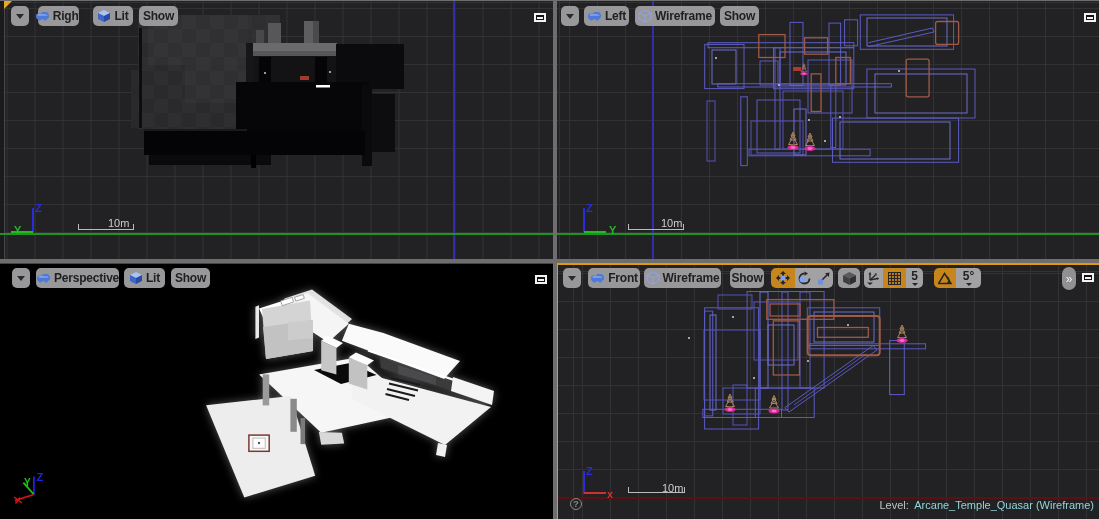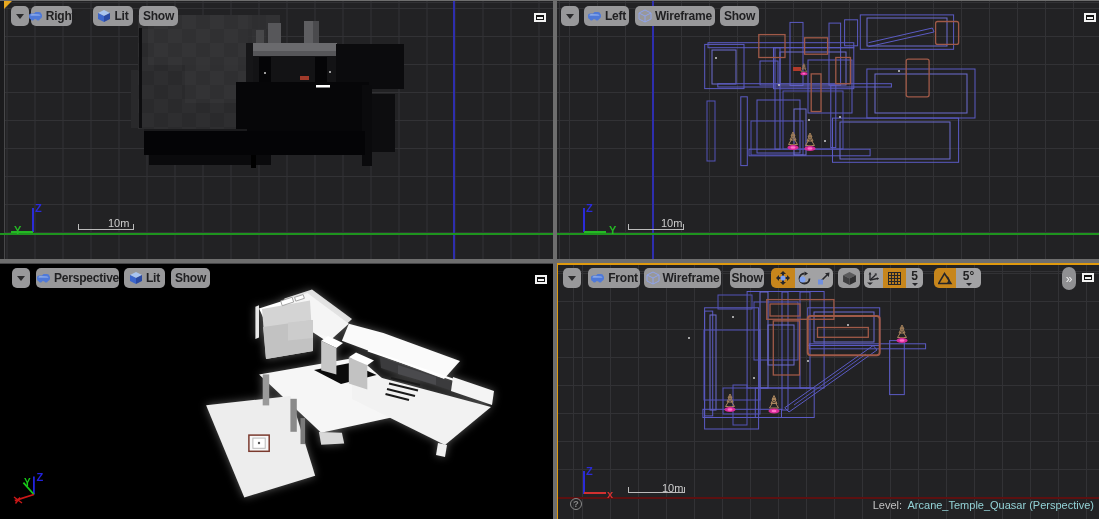--- a/index.html
+++ b/index.html
@@ -108,21 +108,21 @@
 
     <div style="position:absolute;left:32px;top:207px;width:2px;height:24px;background:#2b2bd8"></div>
     <div style="position:absolute;left:11px;top:229.5px;width:22px;height:2px;background:#25b825"></div>
     <div class="axlbl" style="left:35px;top:202px;color:#2b2bd8">Z</div>
     <div class="axlbl" style="left:14px;top:224px;color:#25b825">Y</div>
 
     <div class="sbar" style="left:78px;top:223px;width:56px;height:6px"></div>
     <div class="sbtxt" style="left:108px;top:216px;">10m</div>
 
     <div class="dd" style="left:11px;top:5px"></div>
-    <div class="btn" style="left:31px;top:5px;width:41px"><svg width="15" height="11" viewBox="0 0 15 11">
+    <div class="btn" style="left:38px;top:5px;width:41px"><svg width="15" height="11" viewBox="0 0 15 11">
           <path d="M1 4.5 Q1 2.5 3 2.5 L6 2.5 L7.5 1 L11 1 Q13 1.2 13.5 3 L14 4 Q14.5 6.5 13 7.5 L12 8 Q11.5 9.5 10 9.5 Q8.6 9.5 8.2 8.3 L6.2 8.3 Q5.8 9.6 4.4 9.6 Q3 9.6 2.6 8.3 Q1 8 1 6 Z" fill="#4f79d8"></path>
           <path d="M2.5 4 Q3 3 4.5 3.2 L10.5 3.4 Q12 3.6 12.6 4.4 L2.6 4.6 Z" fill="#9db9ee"></path>
         </svg>Right</div>
     <div class="btn" style="left:93px;top:5px;width:40px"><svg width="14" height="14" viewBox="0 0 14 14">
           <path d="M7 1 L13 4 L7 7 L1 4 Z" fill="#a9c4ef"></path>
           <path d="M1 4 L7 7 L7 13 L1 10 Z" fill="#3c66cc"></path>
           <path d="M13 4 L7 7 L7 13 L13 10 Z" fill="#2a4aa4"></path>
         </svg>Lit</div>
     <div class="btn" style="left:139px;top:5px;width:39px">Show</div>
     <div class="maxi" style="left:534px;top:12px"></div>
@@ -346,21 +346,21 @@
     </svg>
     <div style="position:absolute;left:25px;top:206px;width:2px;height:23px;background:#2b2bd8"></div>
     <div style="position:absolute;left:26px;top:227px;width:22px;height:2px;background:#d23030"></div>
     <div class="axlbl" style="left:28px;top:201px;color:#2b2bd8">Z</div>
     <div class="axlbl" style="left:49px;top:224px;color:#d23030">x</div>
     <div class="sbar" style="left:69.5px;top:222px;width:57px;height:6px"></div>
     <div class="sbtxt" style="left:104px;top:217px;">10m</div>
 
     <div style="position:absolute;left:12px;top:233px;width:12px;height:12px;border:1.5px solid #8a8a8a;border-radius:50%;color:#8a8a8a;font-size:9px;font-weight:bold;display:flex;align-items:center;justify-content:center">?</div>
 
-    <div style="position:absolute;left:0;top:234px;width:536px;text-align:right;font-size:11px;color:#c2c2c2">Level:&nbsp; <span style="color:#93d2d6">Arcane_Temple_Quasar (Perspective)</span></div>
+    <div style="position:absolute;left:0;top:234px;width:536px;text-align:right;font-size:11px;color:#c2c2c2">Level:&nbsp; <span style="color:#93d2d6">Arcane_Temple_Quasar (Wireframe)</span></div>
 
     <div class="dd" style="left:5px;top:3px"></div>
     <div class="btn" style="left:30px;top:3px;width:52px"><svg width="15" height="11" viewBox="0 0 15 11">
           <path d="M1 4.5 Q1 2.5 3 2.5 L6 2.5 L7.5 1 L11 1 Q13 1.2 13.5 3 L14 4 Q14.5 6.5 13 7.5 L12 8 Q11.5 9.5 10 9.5 Q8.6 9.5 8.2 8.3 L6.2 8.3 Q5.8 9.6 4.4 9.6 Q3 9.6 2.6 8.3 Q1 8 1 6 Z" fill="#4f79d8"></path>
           <path d="M2.5 4 Q3 3 4.5 3.2 L10.5 3.4 Q12 3.6 12.6 4.4 L2.6 4.6 Z" fill="#9db9ee"></path>
         </svg>Front</div>
     <div class="btn" style="left:86px;top:3px;width:77px"><svg width="14" height="14" viewBox="0 0 14 14" fill="none" stroke="#8fa3ea" stroke-width="1">
           <path d="M7 1 L13 4 L13 10 L7 13 L1 10 L1 4 Z"></path>
           <path d="M1 4 L7 7 L13 4 M7 7 L7 13"></path>
         </svg>Wireframe</div>

